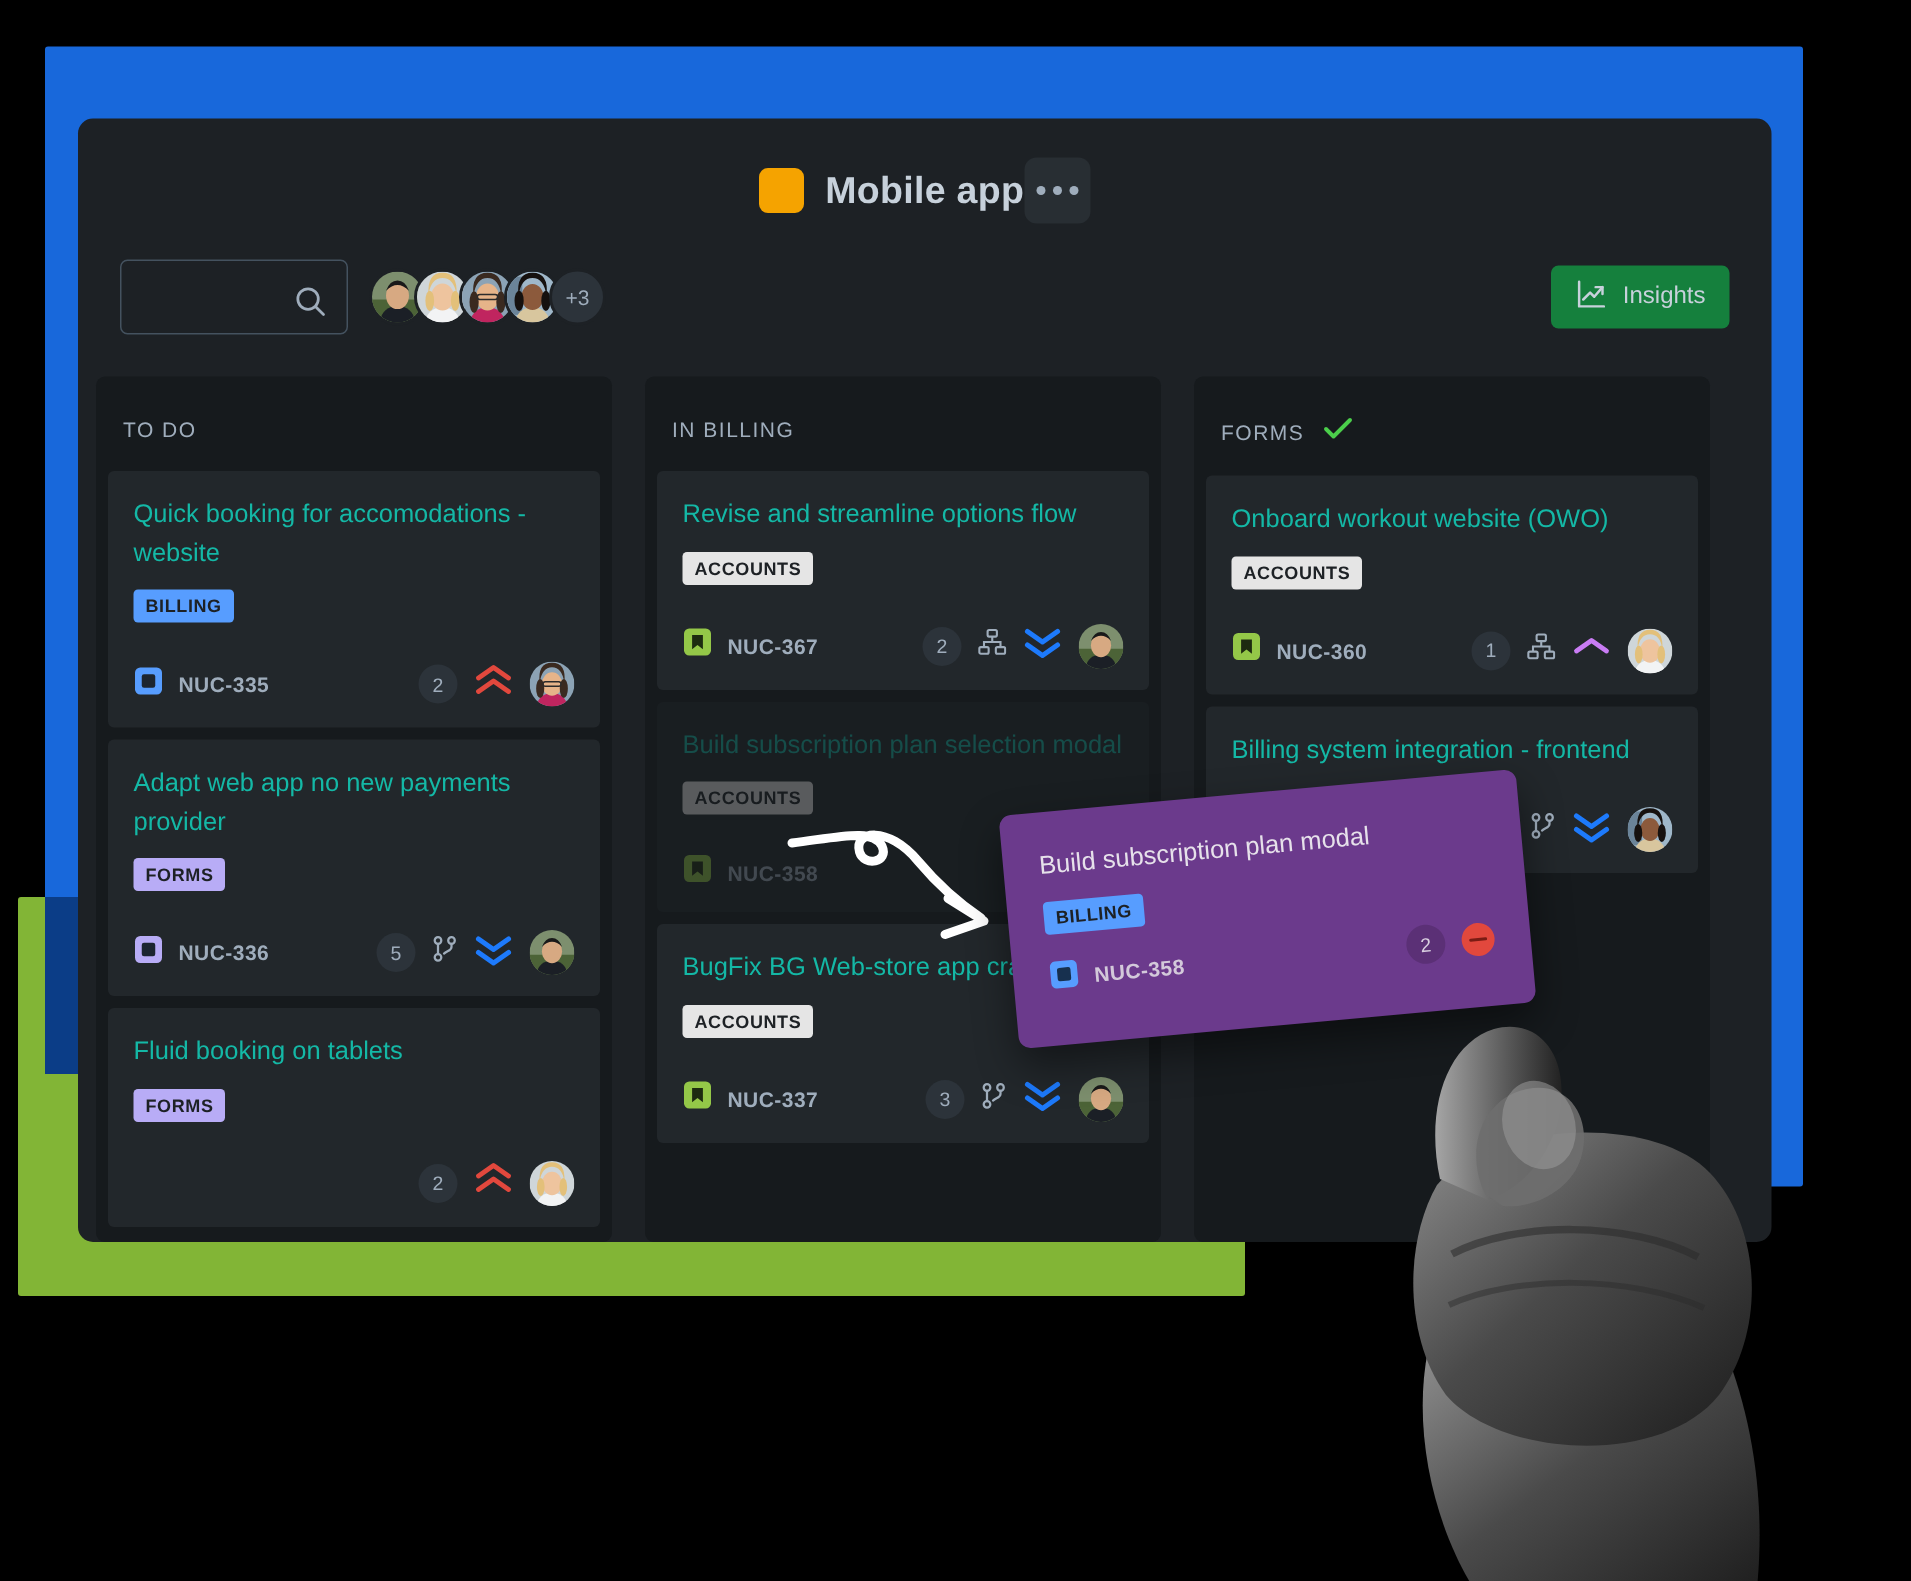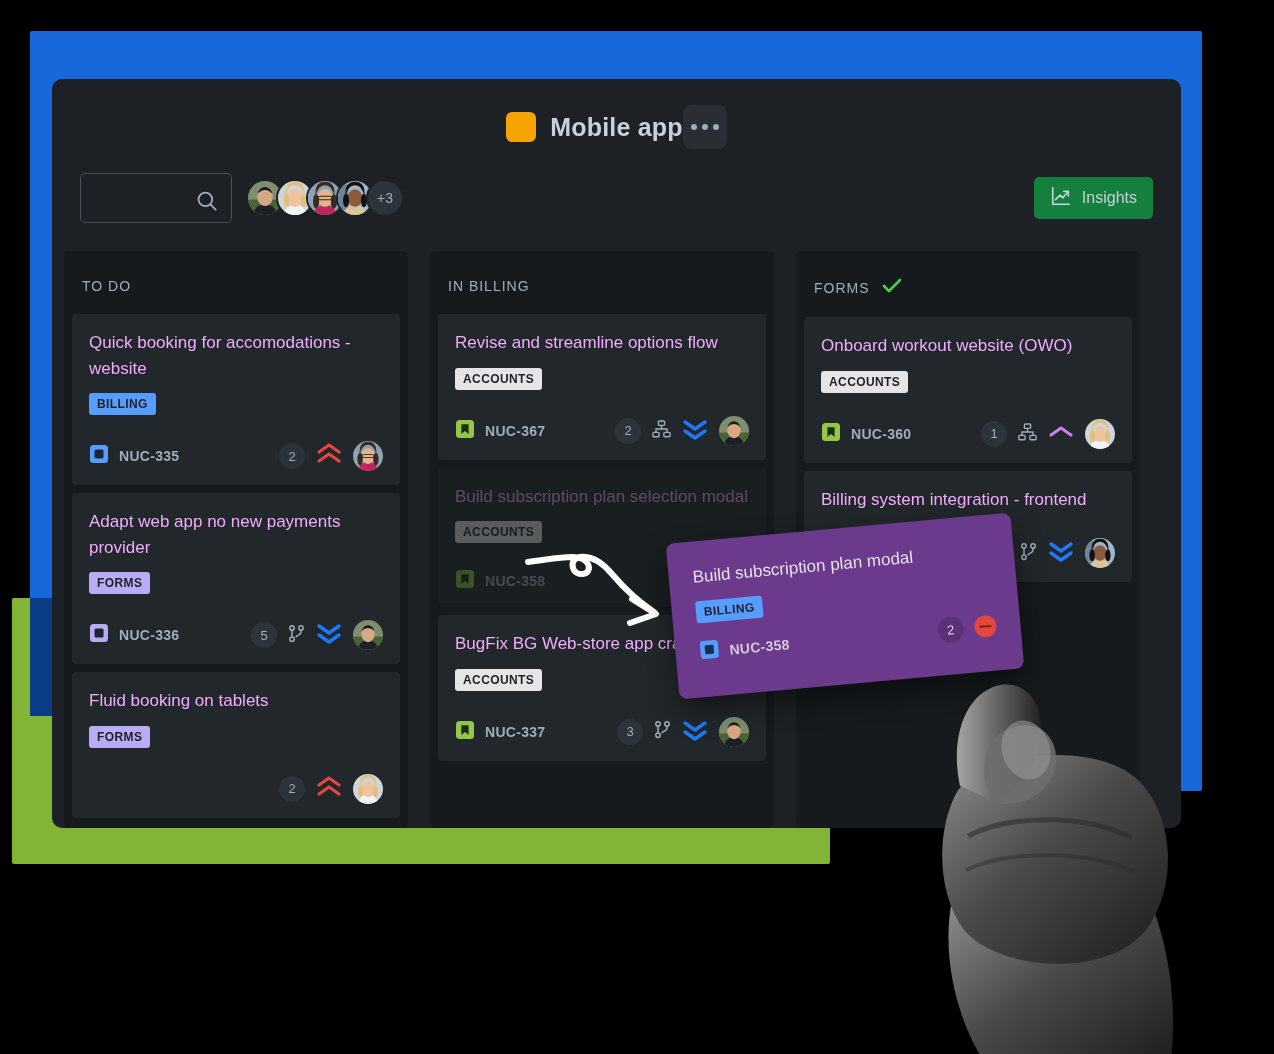--- a/index.html
+++ b/index.html
@@ -112,21 +112,21 @@
     padding: 27px 18px 20px 18px;
     font-size: 14px; letter-spacing: 1px; color: #9FADBC; font-weight: normal;
   }
   .col-cards { display: flex; flex-direction: column; gap: 8px; padding: 0 8px; }
 
   .card {
     background: #22272B; border-radius: 4px; padding: 16px 17px 14px 17px;
     position: relative;
   }
   .card-title {
-    font-size: 17px; line-height: 1.5; color: #f0abfc; margin-bottom: 12px;
+    font-size: 17px; line-height: 1.5; color: #14b8a6; margin-bottom: 12px;
   }
   .tag {
     display: inline-block; font-size: 12px; font-weight: bold; letter-spacing: .4px;
     padding: 4px 8px; border-radius: 3px; color: #1D2125;
   }
   .tag-billing  { background: #579DFF; }
   .tag-forms    { background: #B8ACF6; }
   .tag-accounts { background: #e5e5e5; }
   .card-foot {
     display: flex; align-items: center; margin-top: 26px;

